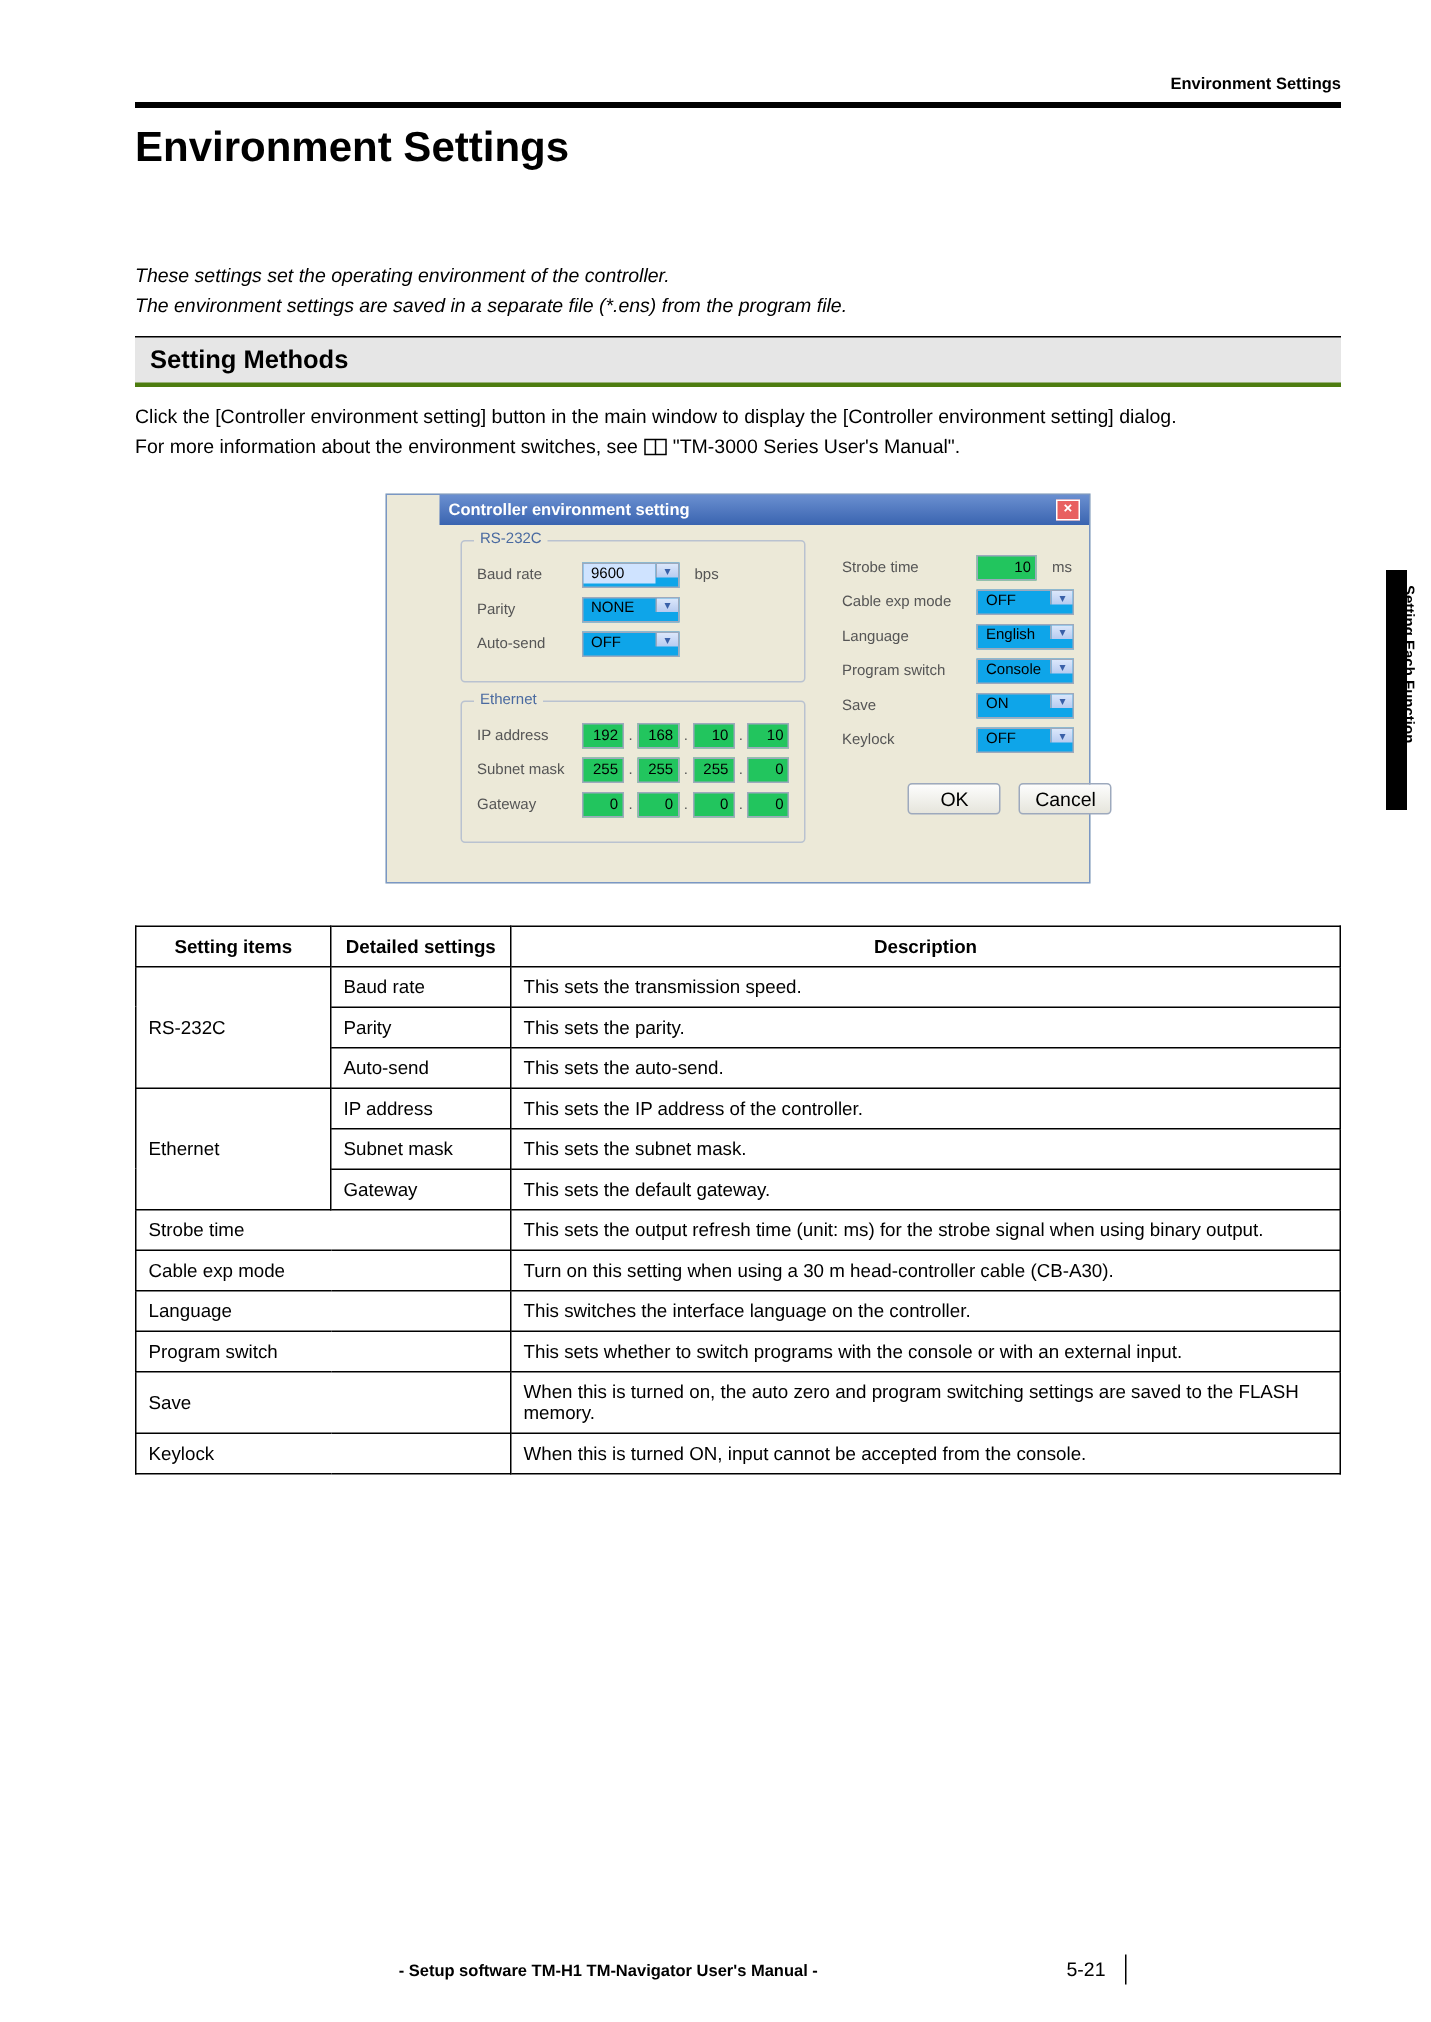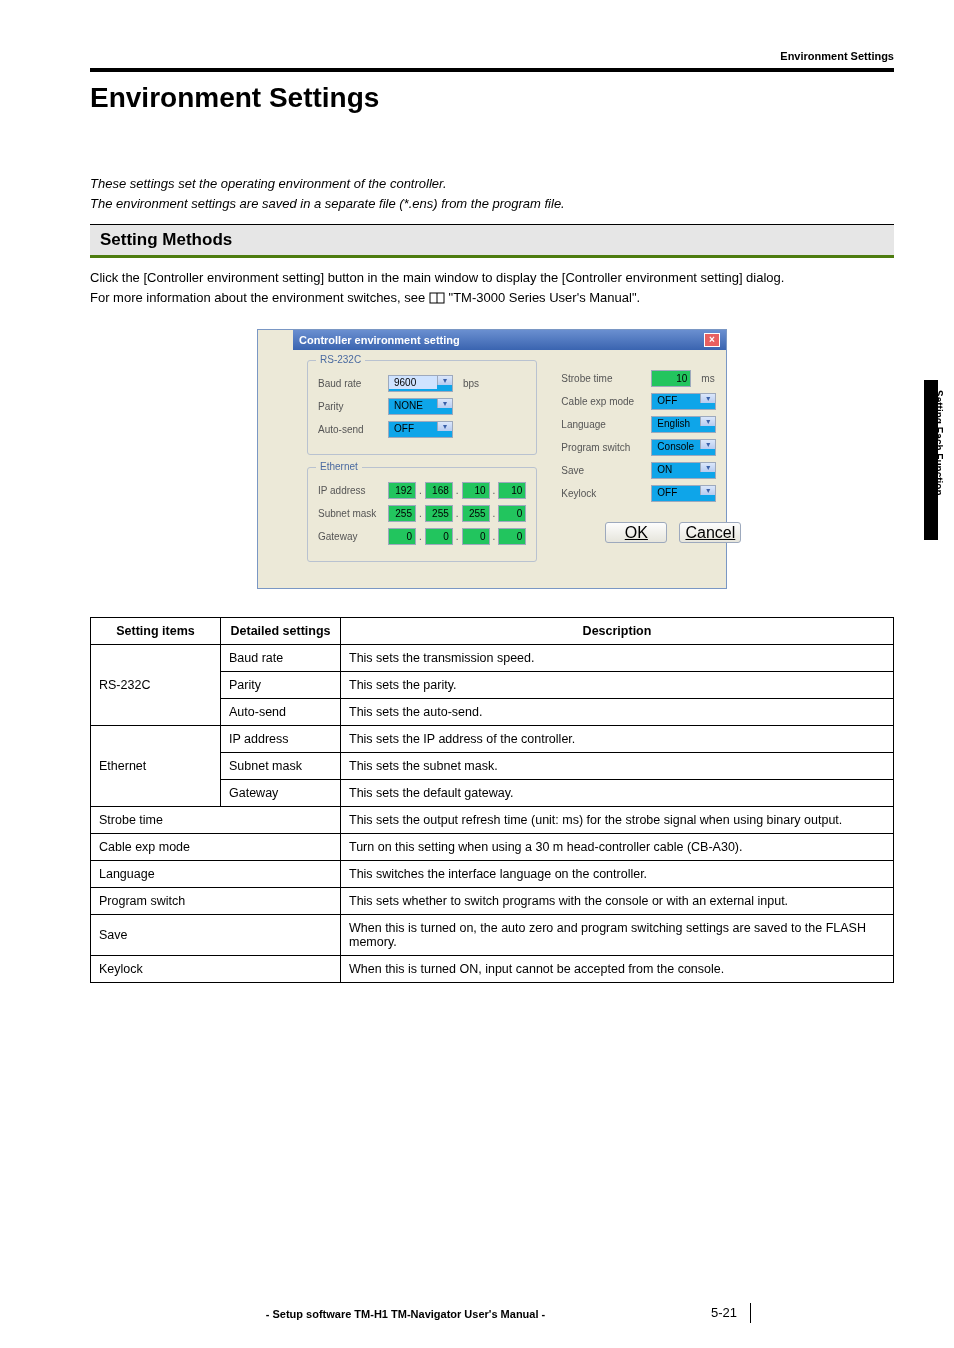--- a/index.html
+++ b/index.html
@@ -153,25 +153,24 @@
     gap: 12px;
     justify-content: flex-end;
     margin-top: 20px;
   }
   .winbtn {
     min-width: 62px;
     height: 21px;
     border: 1px solid #9da9bd;
     border-radius: 3px;
     background: linear-gradient(#fdfdfd,#e6e5dc);
-    font-size: 16px;
+    font-size: 13px;
     color: #000;
     text-align: center;
     line-height: 19px;
-    text-decoration: underline;
   }
   
   table.settings {
     width: 100%;
     border-collapse: collapse;
     font-size: 12.5px;
     padding-left: 35px;
   }
   table.settings th, table.settings td {
     border: 1px solid #000;

